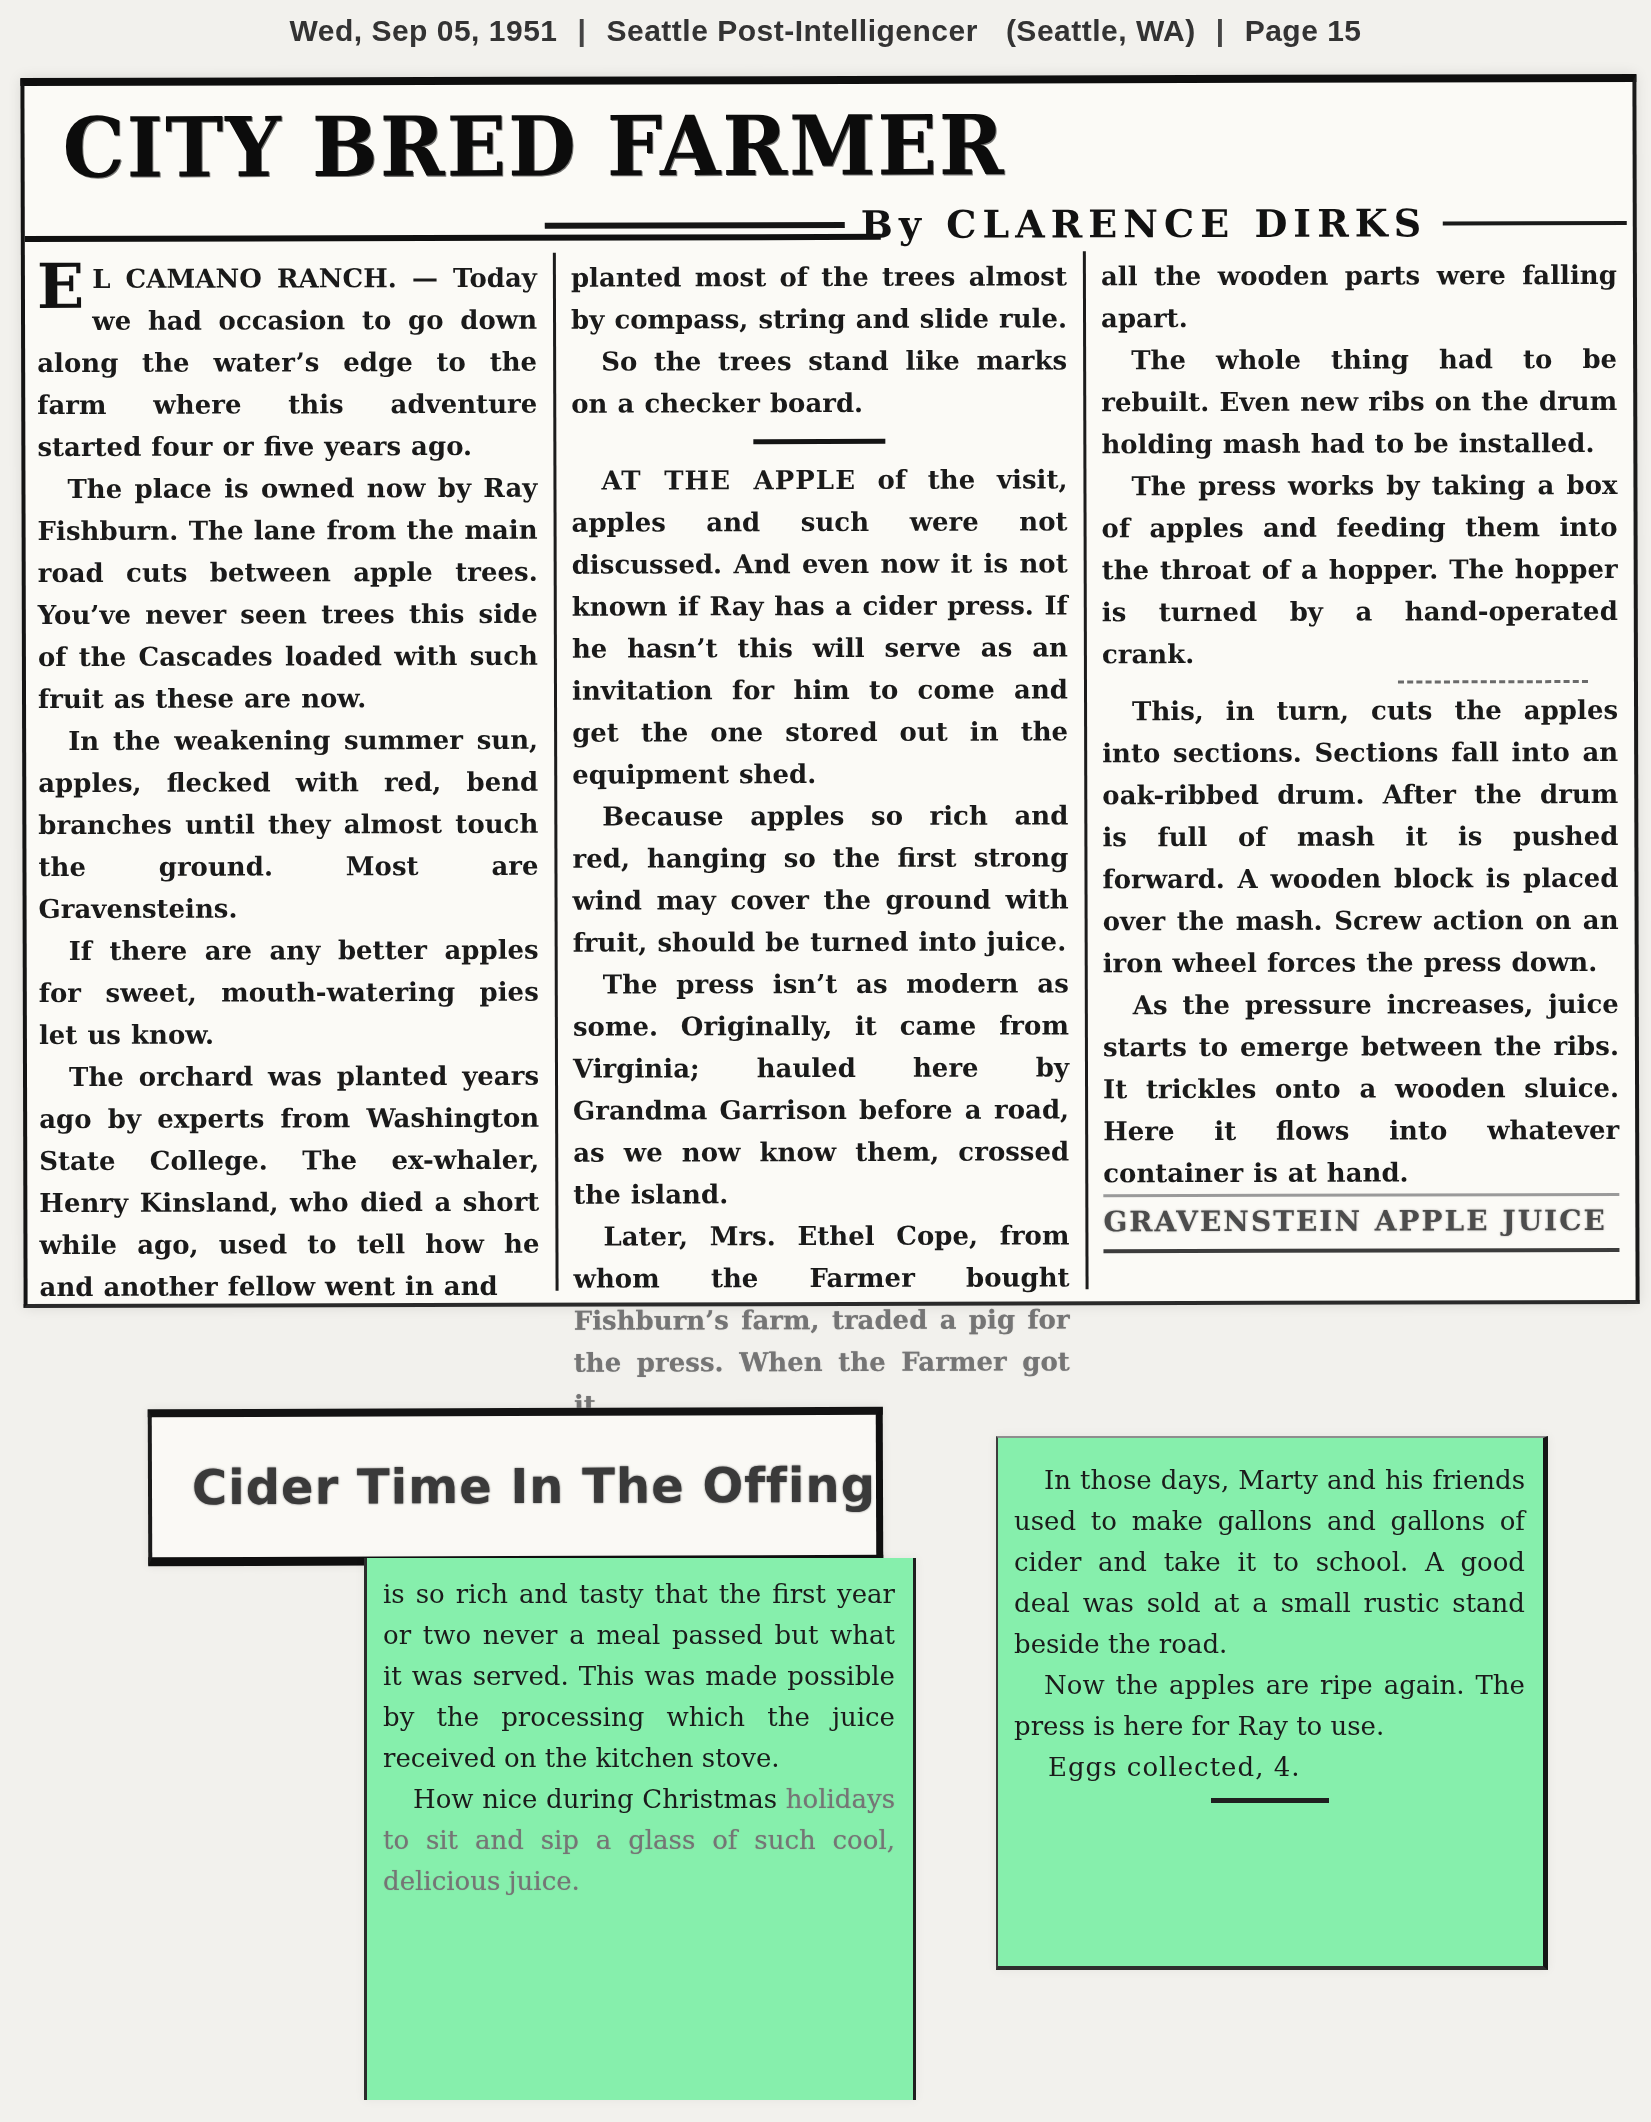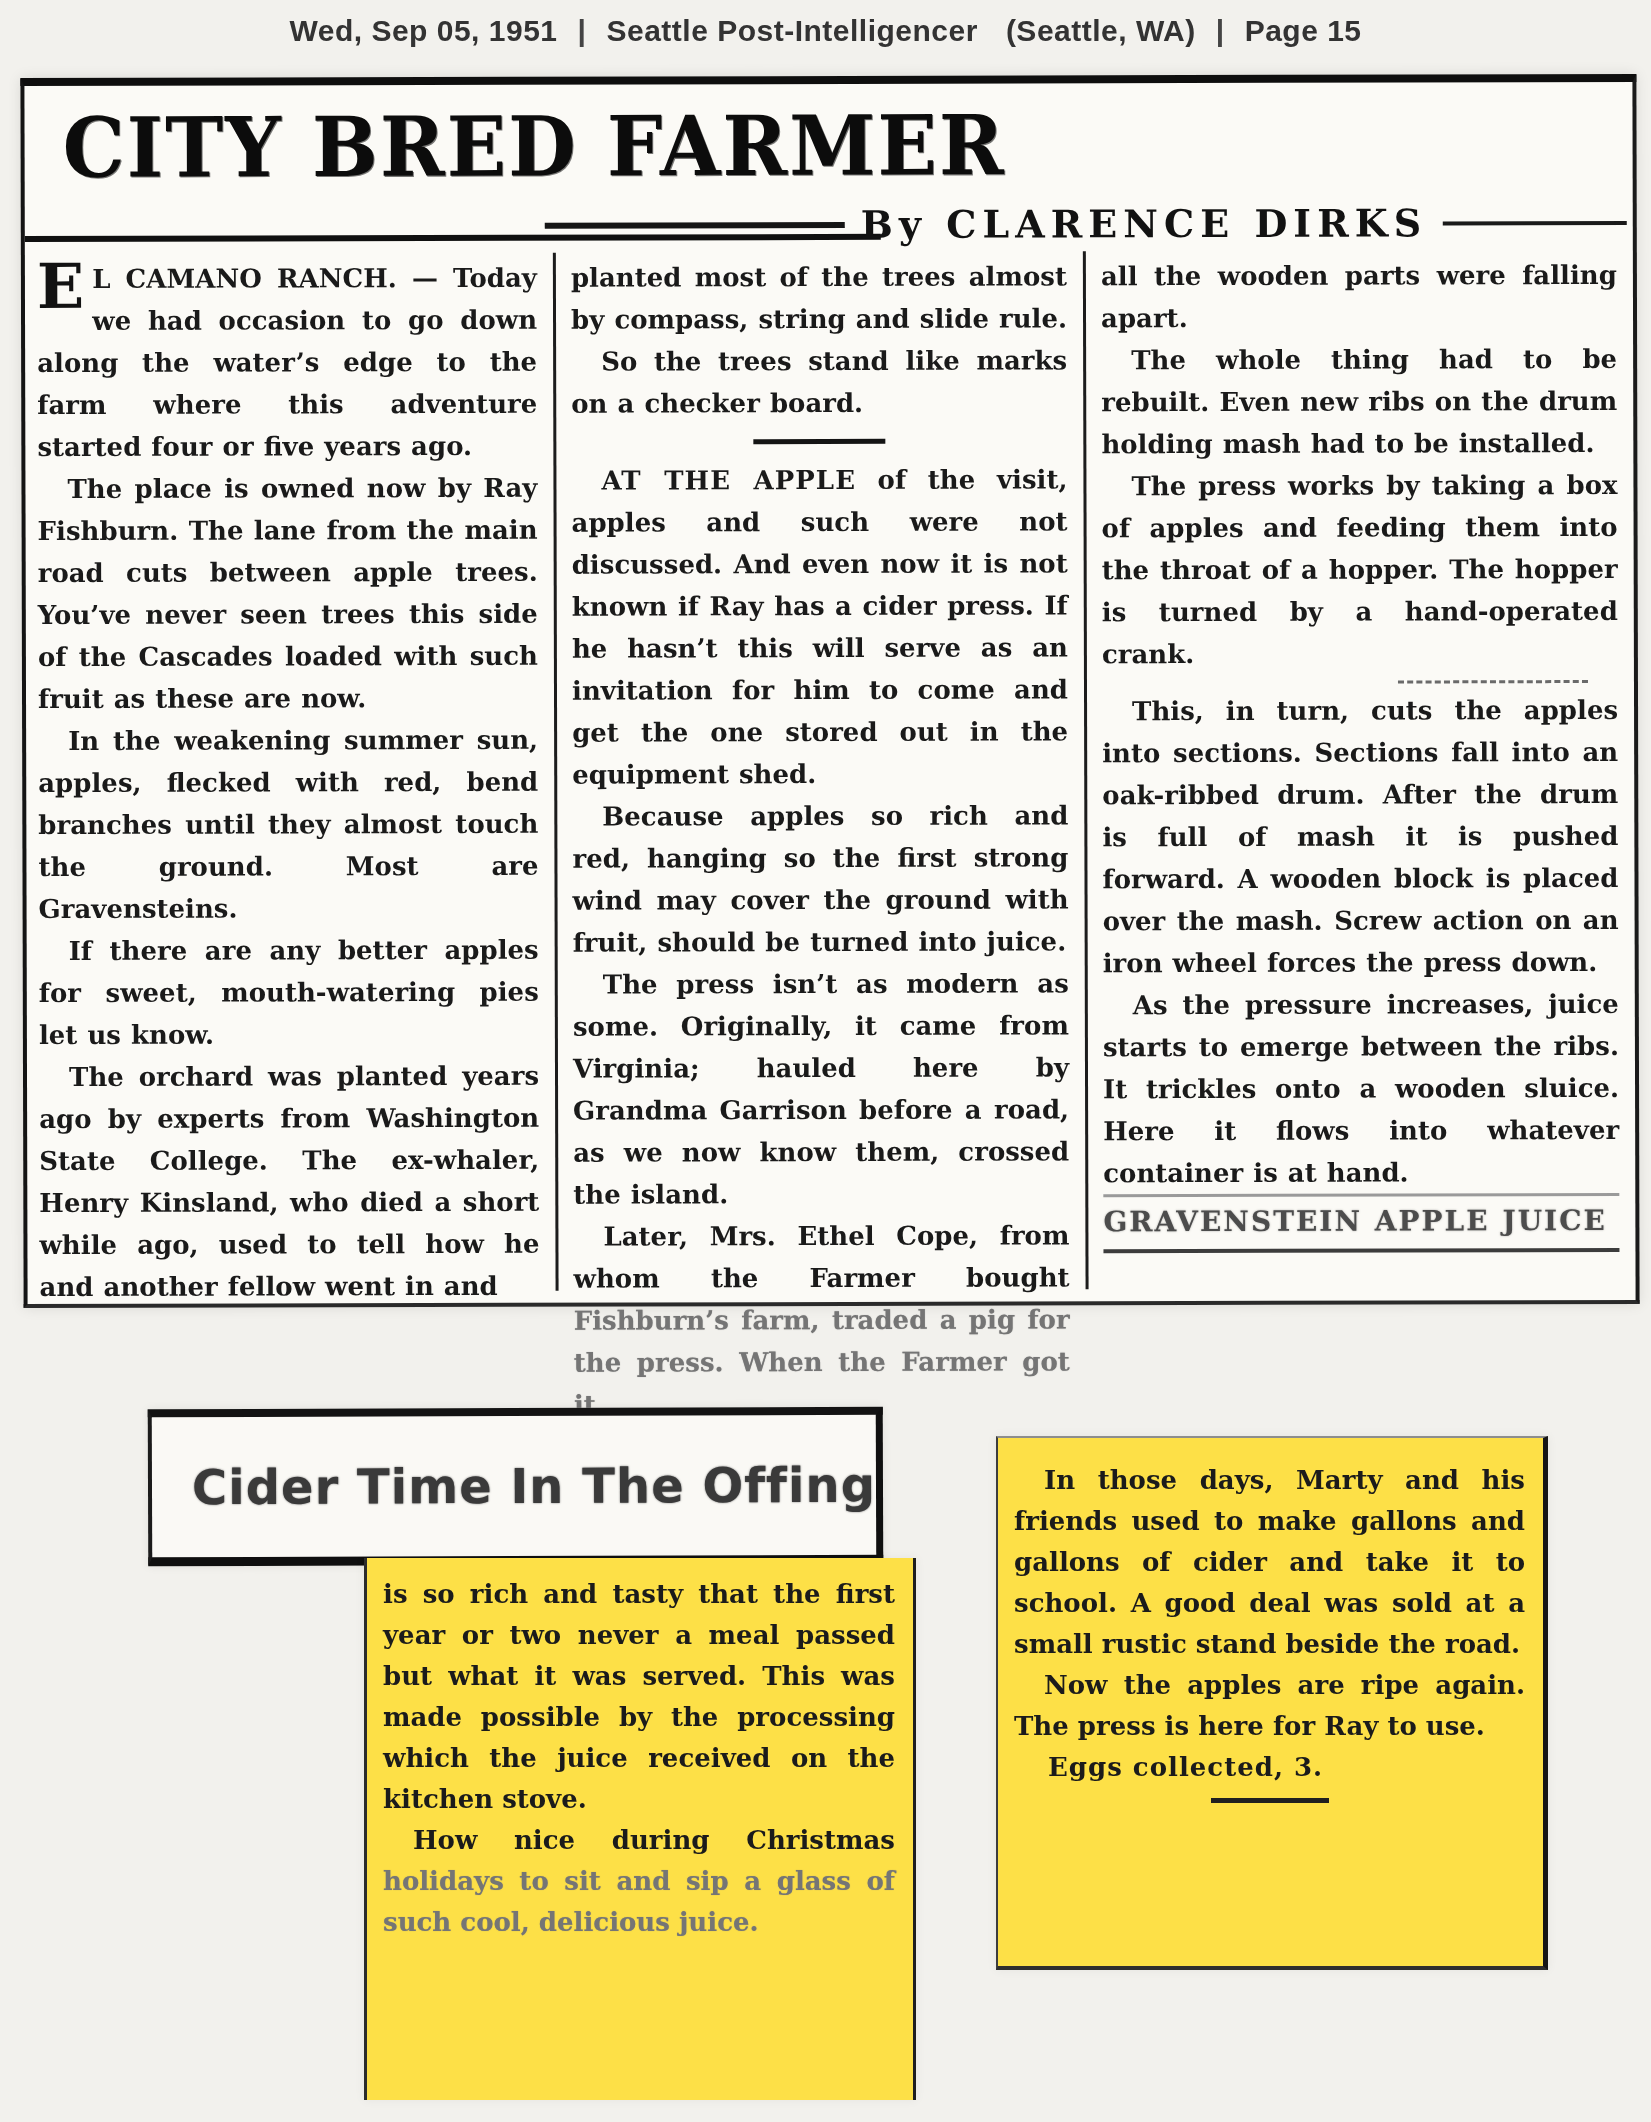--- a/index.html
+++ b/index.html
@@ -111,22 +111,22 @@
     padding-left:40px;
     font-family:"DejaVu Sans","Liberation Sans",sans-serif;
     font-size:48px; font-weight:bold; color:#3a3a3a;
     letter-spacing:1px;
     text-shadow:0 0 2px rgba(58,58,58,.75);
     white-space:nowrap;
   }
 
   .bottom-col {
     position:absolute;
-    background:#fde047;
-    font-size:26px; line-height:41px; font-weight:bold; color:#1b1b1b;
+    background:#86efac;
+    font-size:26px; line-height:41px; font-weight:normal; color:#1b1b1b;
     text-align:justify; text-align-last:left;
     box-shadow:0 0 10px rgba(0,0,0,0.06);
   }
   .bottom-col p { margin:0; text-indent:30px; }
   .bottom-col p.noindent { text-indent:0; }
   .bl-col {
     left:364px; top:1558px; width:552px; height:542px;
     border-left:3px solid #2c2c2c;
     border-right:3px solid #1f1f1f;
     padding:16px 18px 0 16px;
@@ -211,17 +211,17 @@
   </div>
 
   <div class="bottom-col bl-col">
     <p class="noindent">is so rich and tasty that the first year or two never a meal passed but what it was served. This was made possible by the processing which the juice received on the kitchen stove.</p>
     <p><span>How nice during Christmas </span><span class="faded">holidays to sit and sip a glass of such cool, delicious juice.</span></p>
   </div>
 
   <div class="bottom-col br-col">
     <p>In those days, Marty and his friends used to make gallons and gallons of cider and take it to school. A good deal was sold at a small rustic stand beside the road.</p>
     <p>Now the apples are ripe again. The press is here for Ray to use.</p>
-    <p class="eggs-line">Eggs collected, 3.</p>
+    <p class="eggs-line">Eggs collected, 4.</p>
     <div class="note-divider"></div>
   </div>
 
 </div>
 
 </body></html>

